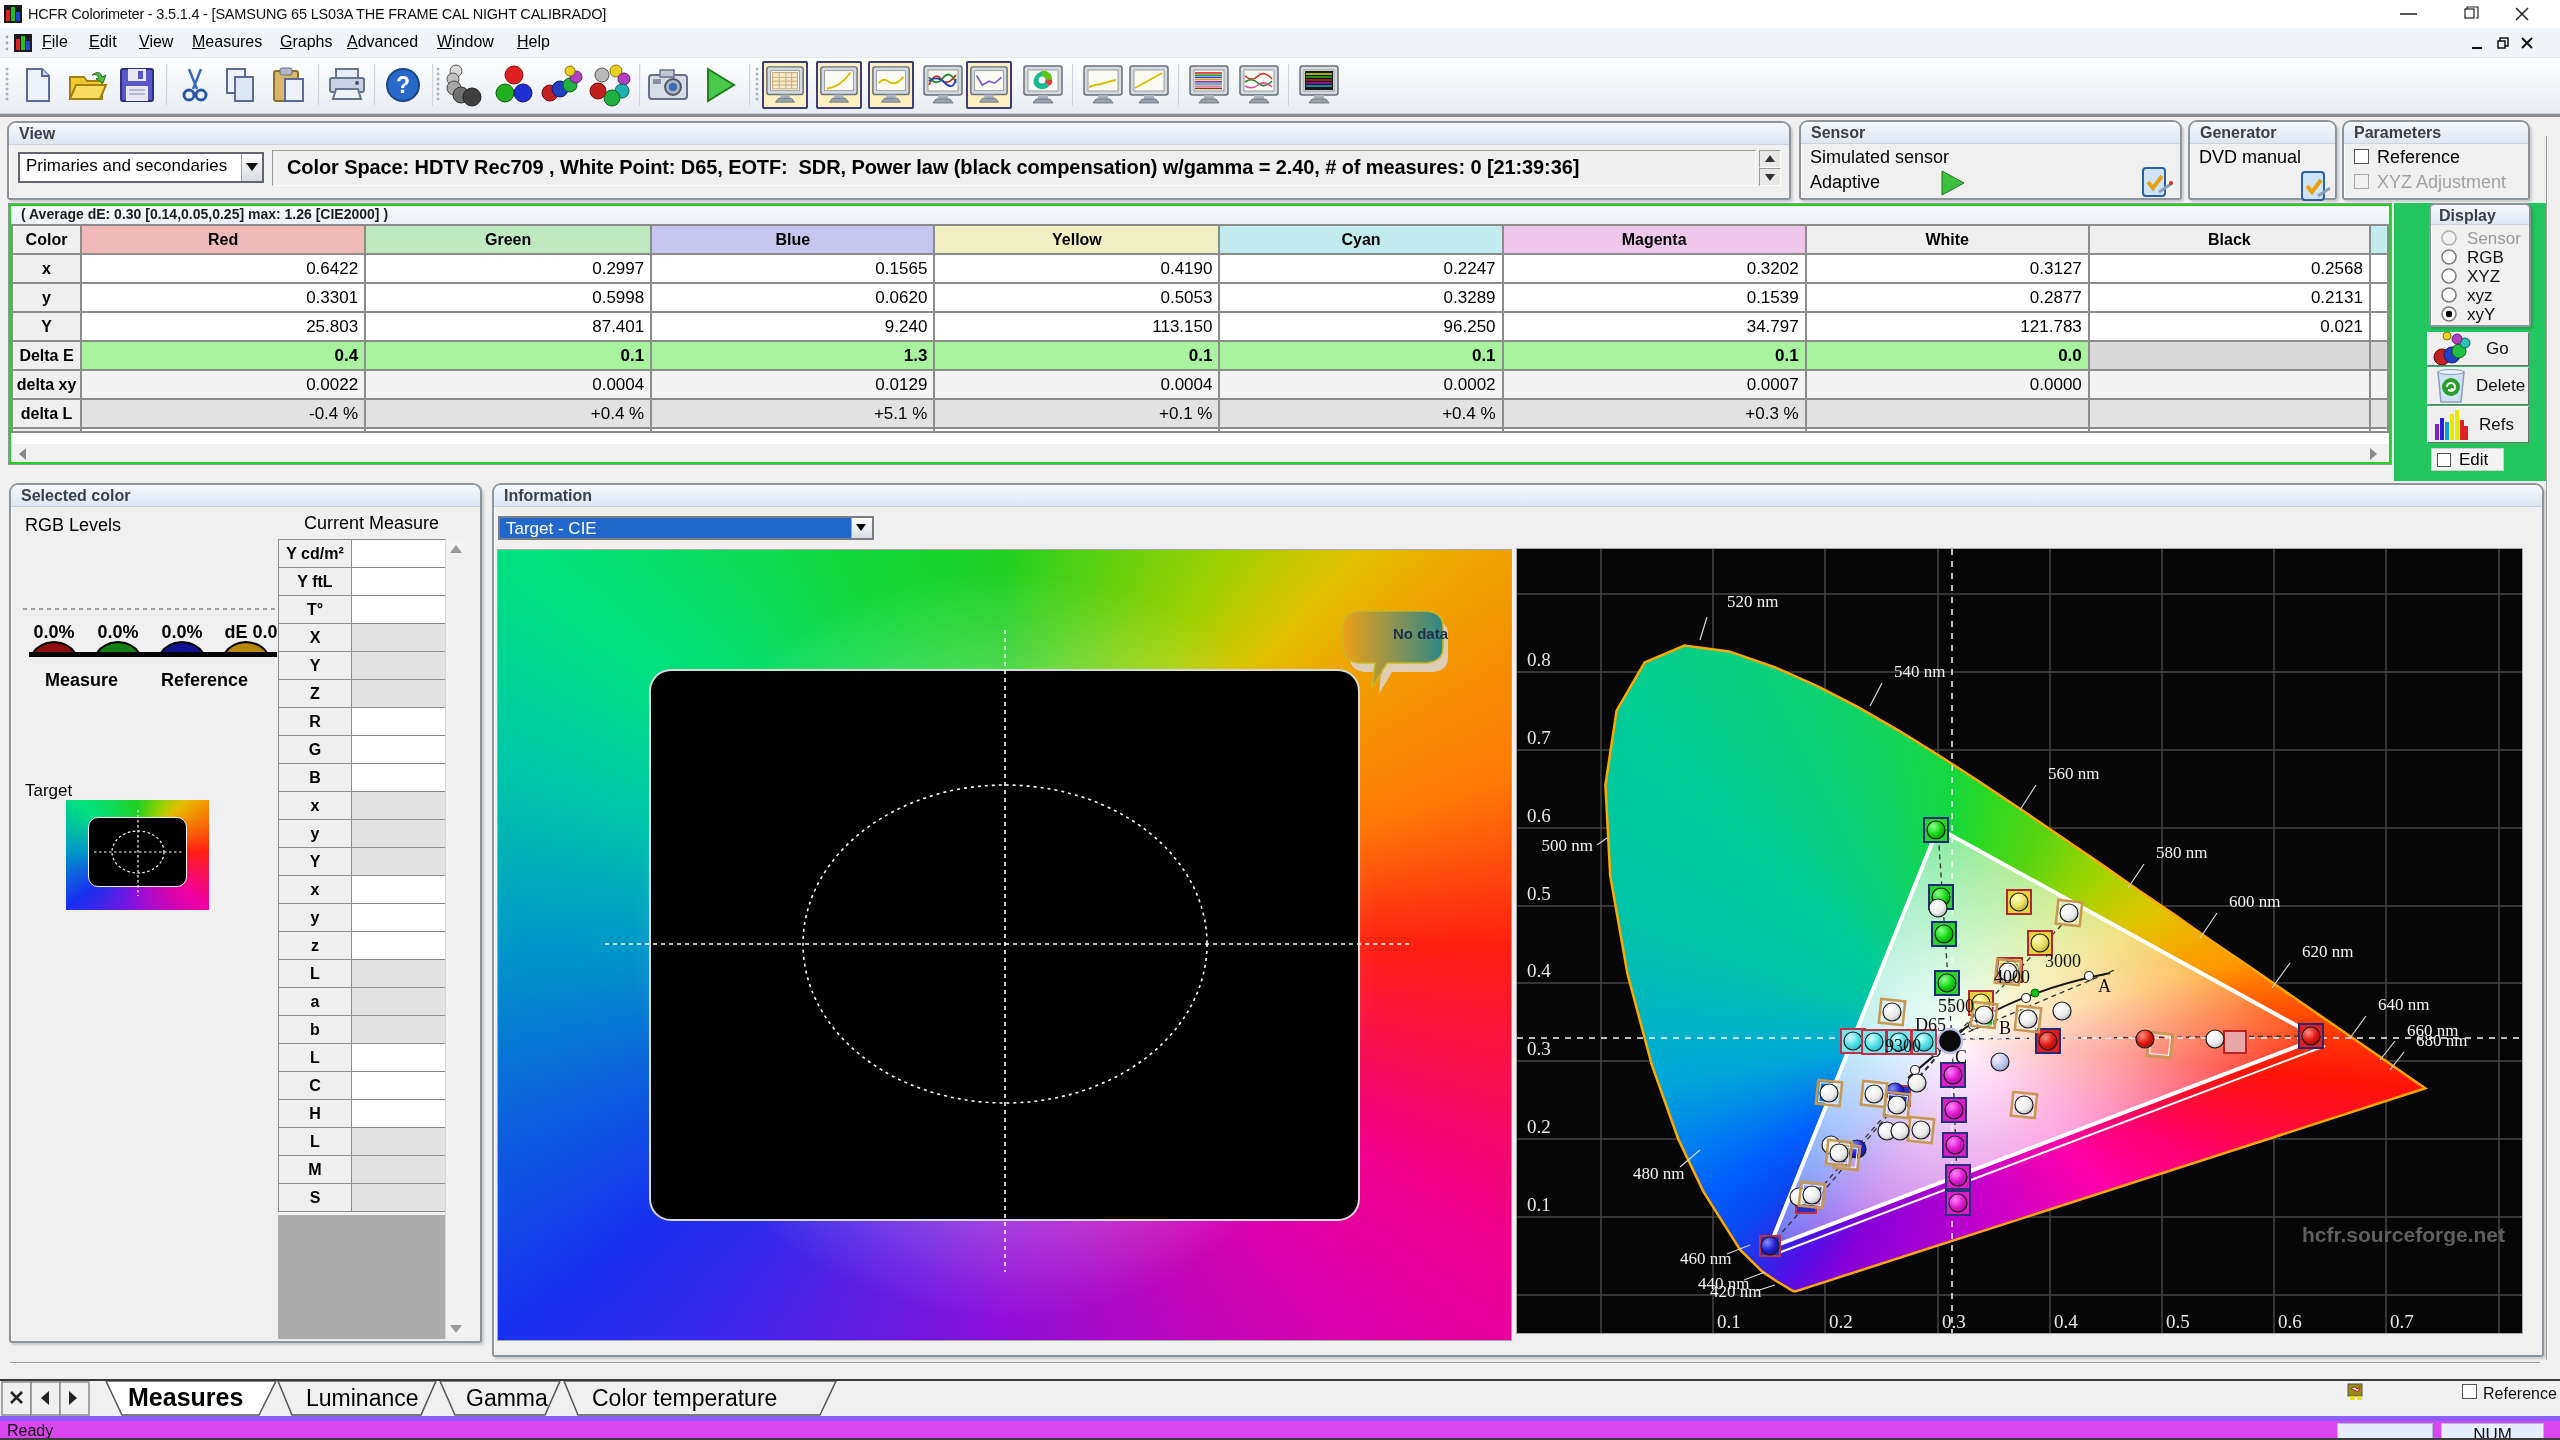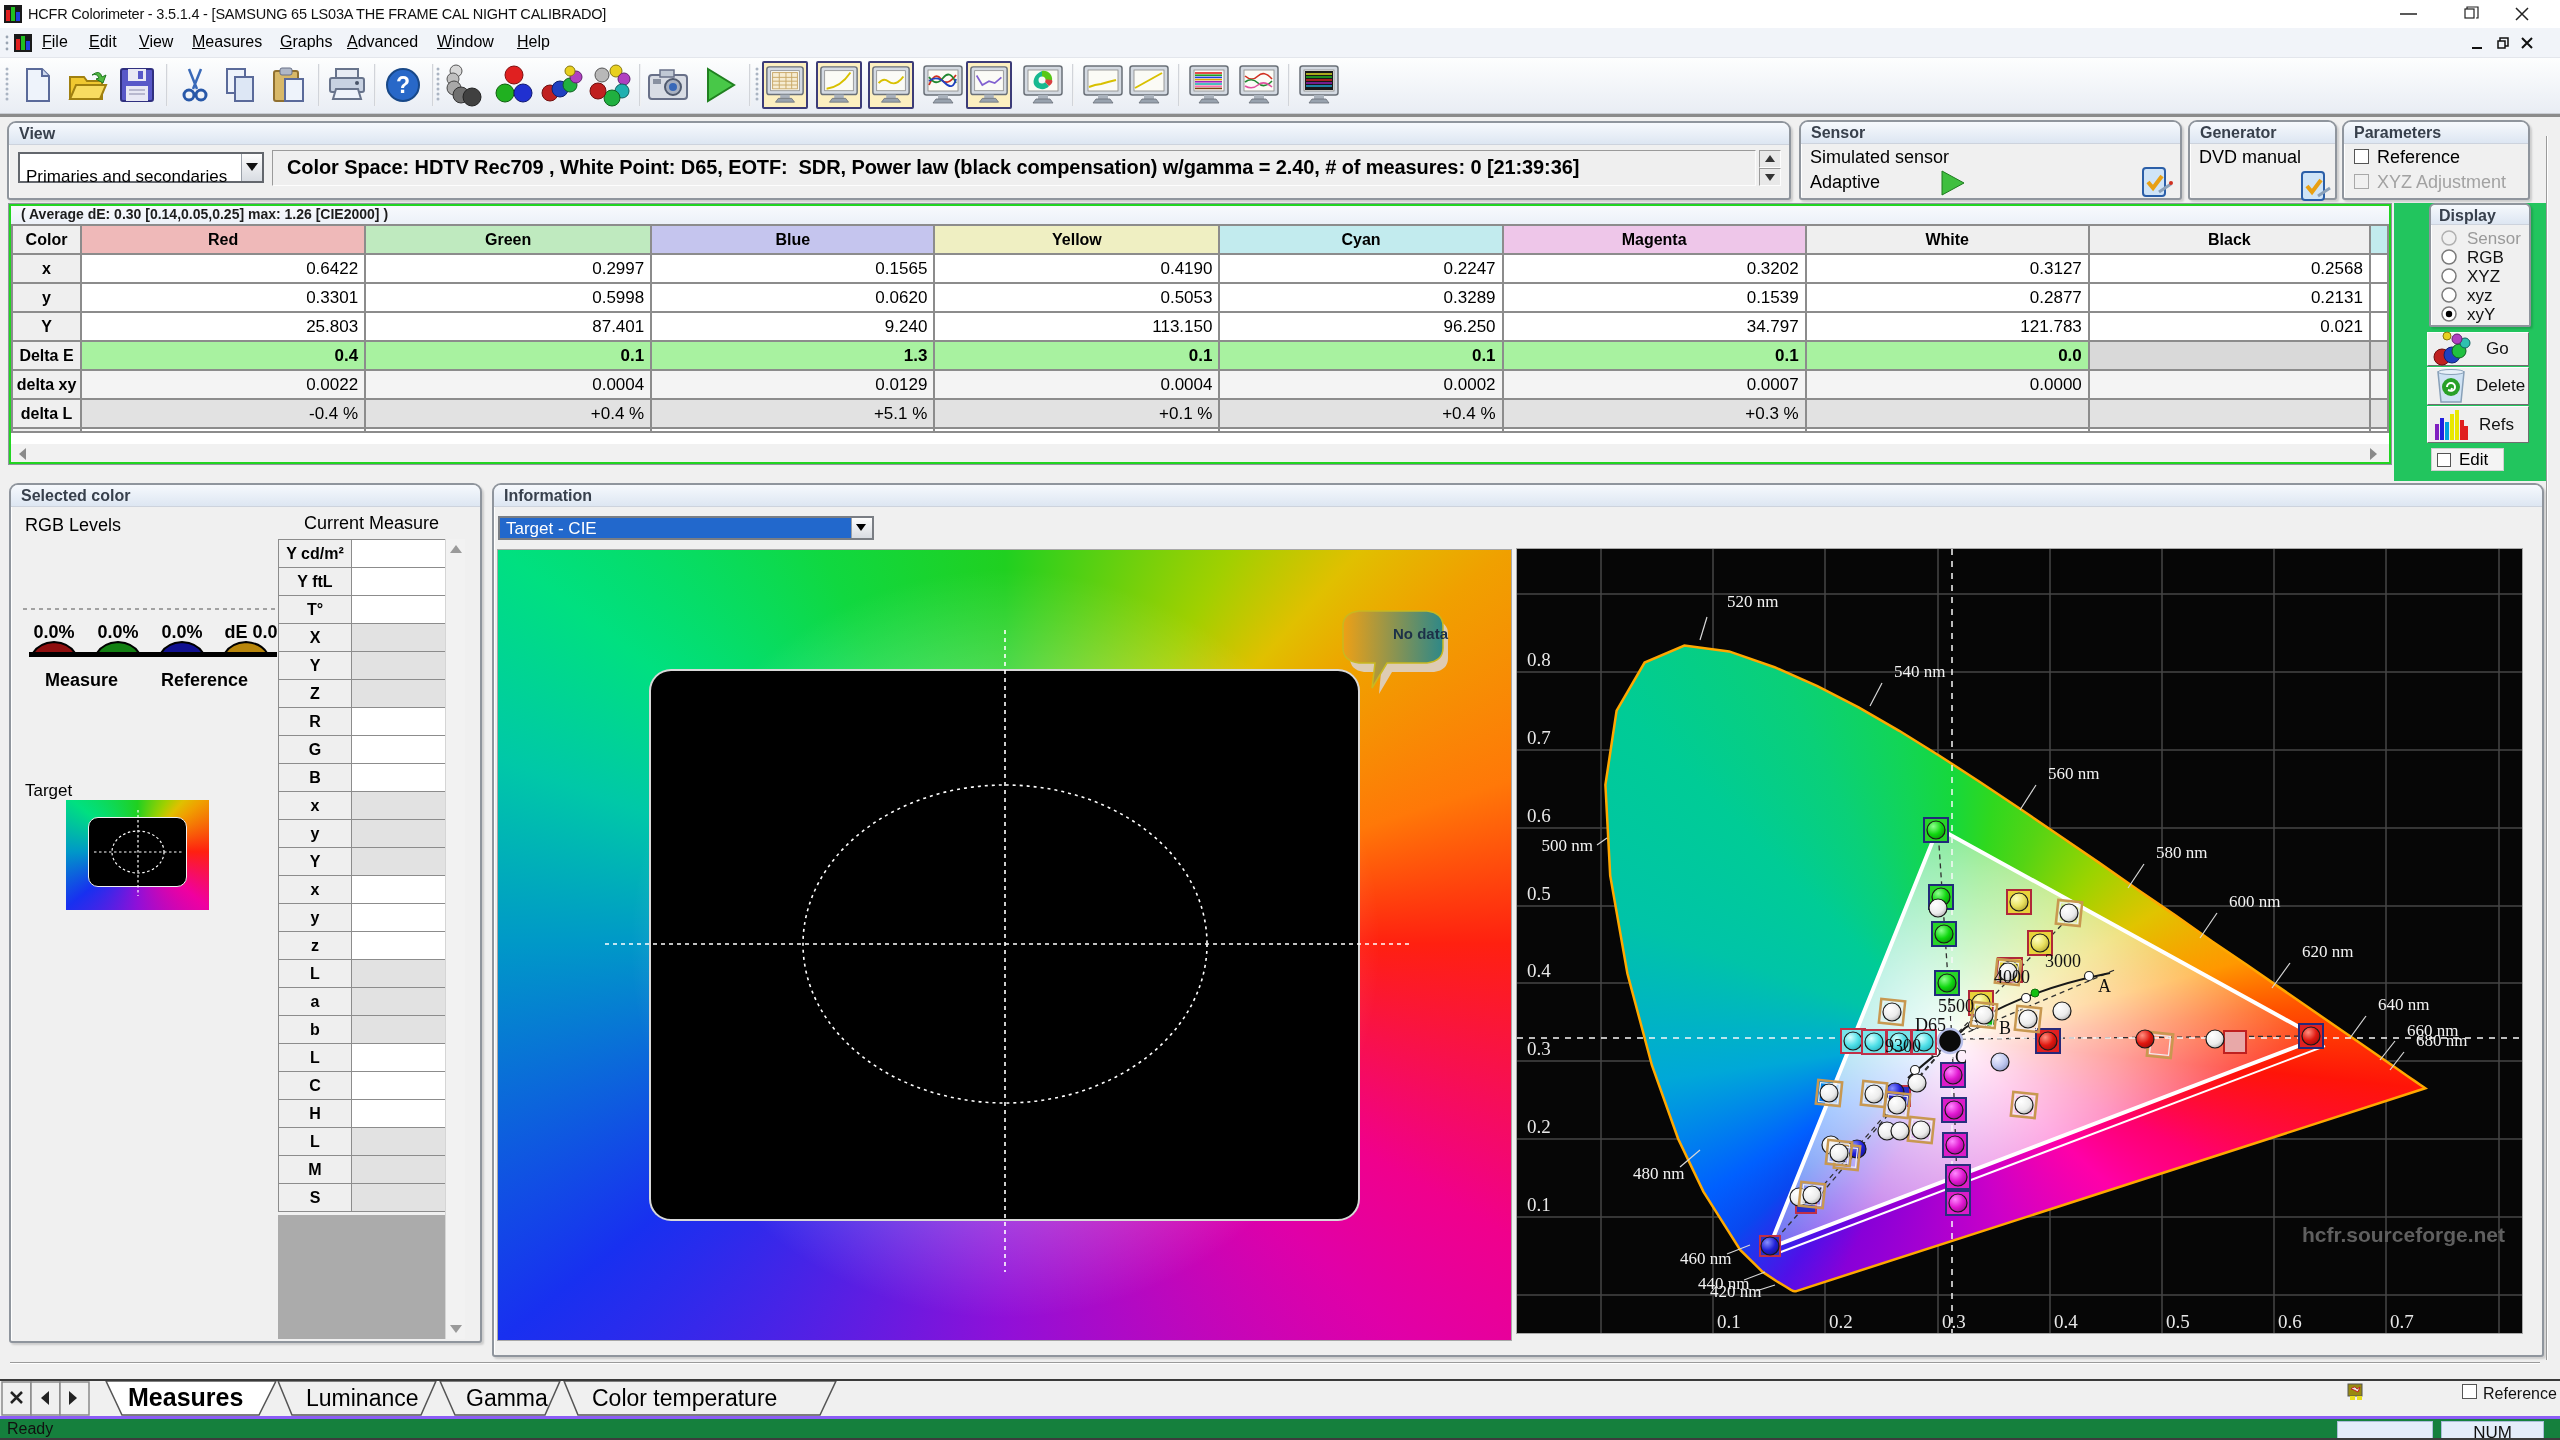--- a/index.html
+++ b/index.html
@@ -13,21 +13,21 @@
 #toolbar{left:0;top:58px;width:2560px;height:56px;background:linear-gradient(#fdfefe,#e9edf4);border-bottom:1px solid #c9cdd4}
 .tbtn{position:absolute;top:3px;width:46px;height:48px;display:flex;align-items:center;justify-content:center}
 .tbtn.hl{background:#fcefc0;border:2px solid #3c3c78;border-radius:2px}
 .vsep{position:absolute;top:6px;width:2px;height:42px;background:linear-gradient(90deg,#c2c6cd,#ffffff)}
 #darkline{left:0;top:114px;width:2560px;height:3px;background:#8b8b8b}
 
 .panel{position:absolute;background:#f0f0f0;border:2px solid #8f959d;border-radius:9px 9px 3px 3px;box-shadow:1px 1px 0 #fff inset, 2px 2px 2px rgba(0,0,0,.15)}
 .panel .hdr{height:22px;background:linear-gradient(#f6f9fd,#dde6f2);border-bottom:1px solid #cdd3dd;border-radius:7px 7px 0 0;font-weight:bold;font-size:16px;color:#38404c;padding:2px 0 0 10px}
 
 .combo{position:absolute;border:2px solid #63676d;background:#fff;display:flex}
-.combo .cbtxt{flex:1;font-size:17px;padding:13px 0 0 6px;white-space:nowrap}
+.combo .cbtxt{flex:1;font-size:17px;padding:2px 0 0 6px;white-space:nowrap}
 .combo .cbbtn{width:21px;background:linear-gradient(#fdfdfd,#d8dce2);border-left:1px solid #9aa0a8;position:relative}
 .arr-d{width:0;height:0;border:6px solid transparent;border-top:8px solid #111;position:absolute;left:4px;top:9px}
 .sunken{border:1px solid;border-color:#9a9a9a #fdfdfd #fdfdfd #9a9a9a;background:#efefef}
 
 #tablewrap{left:8px;top:203px;width:2384px;height:262px;border:1px solid #8f959d;background:#fff}
 #tgreen{position:absolute;left:0;top:0;width:100%;height:100%;border:2px solid #21d421;pointer-events:none;z-index:5}
 #decap{position:absolute;left:2px;top:2px;width:2378px;height:25px;background:linear-gradient(#f8fafd,#e7edf6);font-weight:bold;font-size:14px;color:#1c1c1c;padding-left:10px}
 table.meas{border-collapse:collapse;position:absolute;left:2px;top:20px;table-layout:fixed}
 table.meas td,table.meas th{border:2px solid #8c8c8c;font-size:17px;height:29px;padding:0 6px;overflow:hidden;white-space:nowrap}
 table.meas th{font-weight:bold;text-align:center;font-size:16px;padding:0 2px}
@@ -41,21 +41,21 @@
 
 table.cm{border-collapse:collapse;position:absolute;table-layout:fixed}
 table.cm td{border:1px solid #8c8c8c;font-size:16px;height:28px;overflow:hidden}
 table.cm td.l{font-weight:bold;text-align:center;background:#efefef}
 
 #cie{left:1023px;top:64px;width:1005px;height:784px;background:#060606;overflow:hidden;outline:1px solid #a8a8a8}
 #grad{left:4px;top:65px;width:1013px;height:790px;overflow:hidden;outline:1px solid #a8a8a8}
 
 #blackline{left:0;top:1379px;width:2560px;height:2px;background:#3a3a3a}
 #tabstrip{left:0;top:1381px;width:2560px;height:35px;background:#f0f0f0}
-#statusbar{left:0;top:1416px;width:2560px;height:24px;background:#15803d;border-top:3px solid #8b5cf6}
+#statusbar{left:0;top:1416px;width:2560px;height:24px;background:#d946ef;border-top:5px solid #8b5cf6}
 .spanel{position:absolute;top:2px;height:20px;border:1px solid #aabdd8;background:#e4edf9}
 </style></head>
 <body>
 
 <div class="abs" id="titlebar">
   <svg class="abs" style="left:4px;top:5px" width="18" height="18">
       <rect width="18" height="18" fill="#1a1a1a"></rect>
       <rect x="2" y="5" width="4" height="11" fill="#e02020"></rect>
       <rect x="7" y="2" width="4" height="14" fill="#20c020"></rect>
       <rect x="12" y="7" width="4" height="9" fill="#2040e0"></rect>

